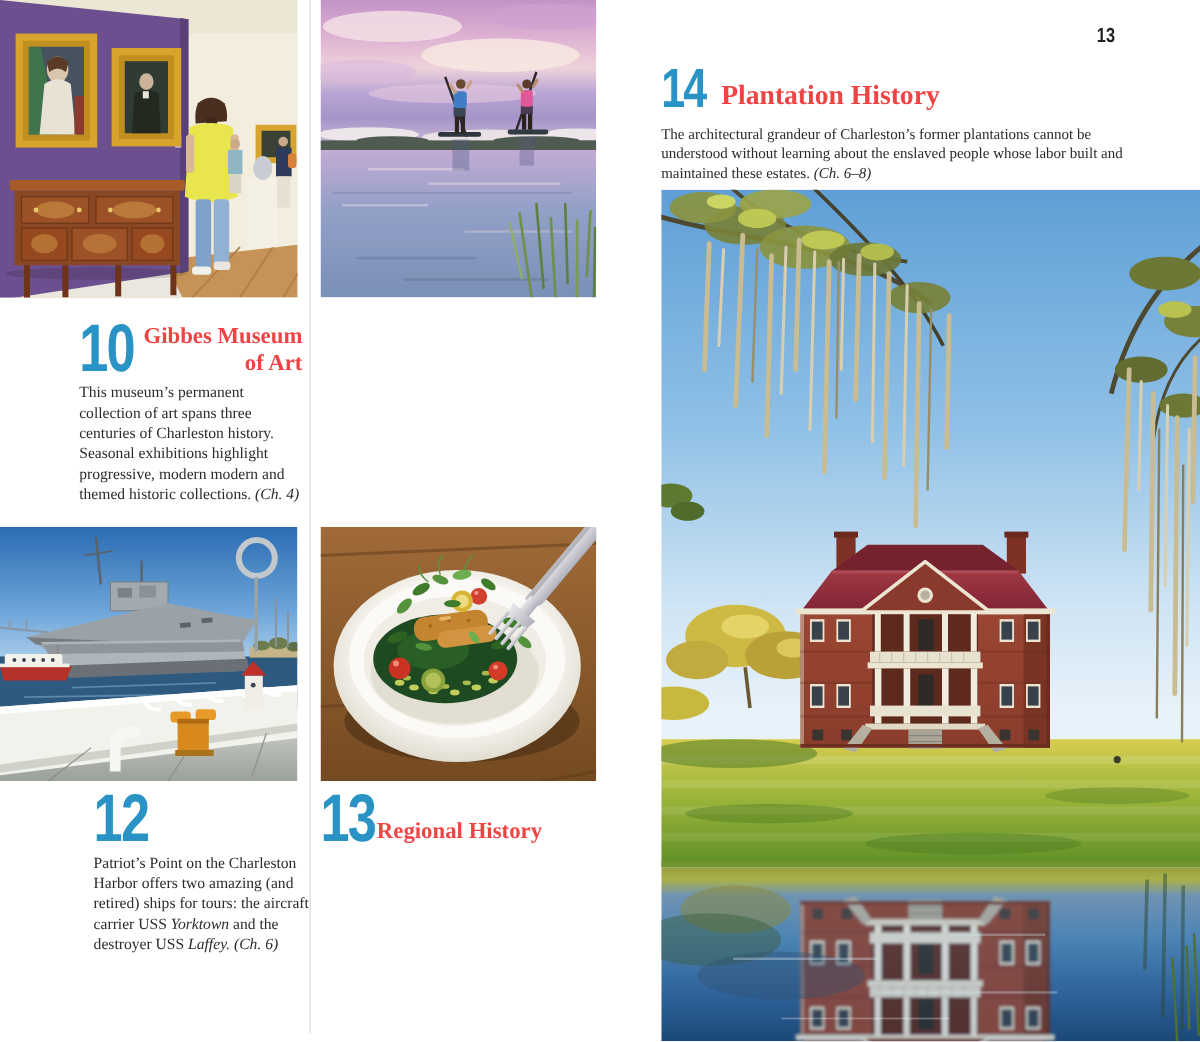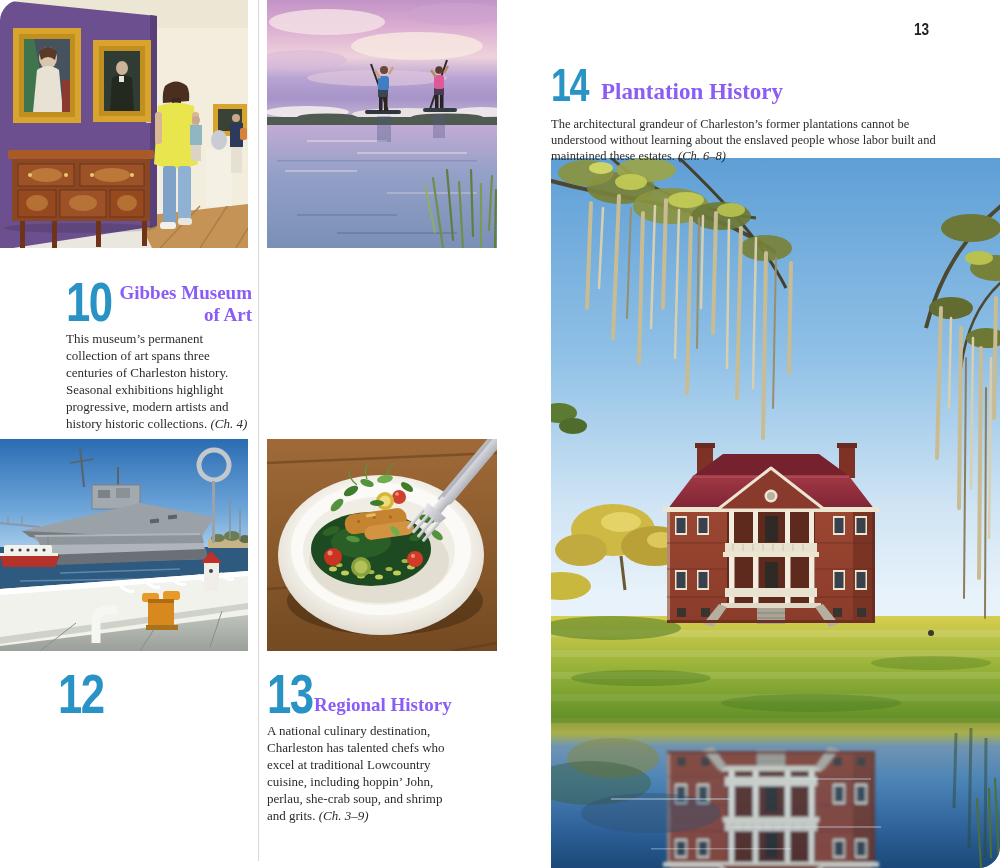--- a/index.html
+++ b/index.html
@@ -1,35 +1,35 @@
 <!DOCTYPE html>
 <html><head>
 <meta charset="utf-8">
 <style>
   * { margin:0; padding:0; box-sizing:border-box; }
   html,body { background:#ffffff; }
   .page {
     position:relative; width:1000px; height:868px; background:#fff;
-    overflow:hidden; font-family:"Liberation Serif", serif;border-radius:21px;
+    overflow:hidden; font-family:"Liberation Serif", serif;
   }
   .photo { position:absolute; overflow:hidden; }
   .photo svg { display:block; }
   .divider { position:absolute; background:#d9d9d9; }
 
   .sec { position:absolute; }
-  .sec-head { position:relative; padding-left:47px; min-height:46px;margin-top:12px; }
+  .sec-head { position:relative; padding-left:47px; min-height:46px; }
   .sec-num {
     position:absolute; left:0; top:0;
     font-family:"Liberation Sans", sans-serif; font-weight:bold;
     font-size:56px; line-height:44px; color:#2893c4;
     letter-spacing:-2px; transform:scaleX(.78); transform-origin:left top;
   }
   .sec-title {
     font-family:"Liberation Serif", serif; font-weight:bold;
-    font-size:19px; line-height:22px; color:#8b5cf6; padding-top:2px;
+    font-size:19px; line-height:22px; color:#ef4444; padding-top:2px;
   }
   .sec-title .tl { display:block;text-align:right; }
   .one-line .sec-title { padding-top:22px; }
   .sec-body {
     margin-top:4px; font-size:13px; line-height:17px; color:#2b2b2b;
   }
   .sec-body i, .ch { font-style:italic; }
 
   .sec14 .sec-head { padding-left:50px; min-height:42px; }
   .sec14 .sec-num { font-size:46px; line-height:36px; }
@@ -633,40 +633,40 @@
   <div class="page-num">13</div>
 
   <div class="sec" style="left:66px;top:268px;width:186px">
     <div class="sec-head">
       <span class="sec-num">10</span>
       <div class="sec-title">
         <span class="tl">Gibbes Museum</span>
         <span class="tl">of Art</span>
       </div>
     </div>
-    <p class="sec-body"><span>This museum’s permanent collection of art spans three centuries of Charleston history. Seasonal exhibitions highlight progressive, modern artists and history historic collections.</span>
+    <p class="sec-body"><span>This museum’s permanent collection of art spans three centuries of Charleston history. Seasonal exhibitions highlight progressive, modern modern and themed historic collections.</span>
       <i class="ch">(Ch. 4)</i></p>
   </div>
 
   <div class="sec" style="left:267px;top:268px;width:190px">
   </div>
 
-  <div class="sec one-line" style="left:58px;top:660px;width:196px">
+  <div class="sec one-line" style="left:78px;top:660px;width:196px">
     <div class="sec-head">
       <span class="sec-num">12</span>
     </div>
+    <p class="sec-body"><span>Patriot’s Point on the Charleston Harbor offers two amazing (and retired) ships for tours: the aircraft carrier USS </span><i>Yorktown</i><span> and the destroyer USS </span><i>Laffey.</i>
+      <i class="ch">(Ch. 6)</i></p>
   </div>
 
   <div class="sec one-line" style="left:267px;top:660px;width:196px">
     <div class="sec-head">
       <span class="sec-num">13</span>
       <div class="sec-title">Regional History</div>
     </div>
-    <p class="sec-body"><span>A national culinary destination, Charleston has talented chefs who excel at traditional Lowcountry cuisine, including hoppin’ John, perlau, she-crab soup, and shrimp and grits.</span>
-      <i class="ch">(Ch. 3–9)</i></p>
   </div>
 
   <div class="sec sec14" style="left:551px;top:55px;width:400px">
     <div class="sec-head">
       <span class="sec-num">14</span>
       <div class="sec-title">Plantation History</div>
     </div>
     <p class="sec-body"><span>The architectural grandeur of Charleston’s former plantations cannot be understood without learning about the enslaved people whose labor built and maintained these estates.</span>
       <i class="ch">(Ch. 6–8)</i></p>
   </div>

